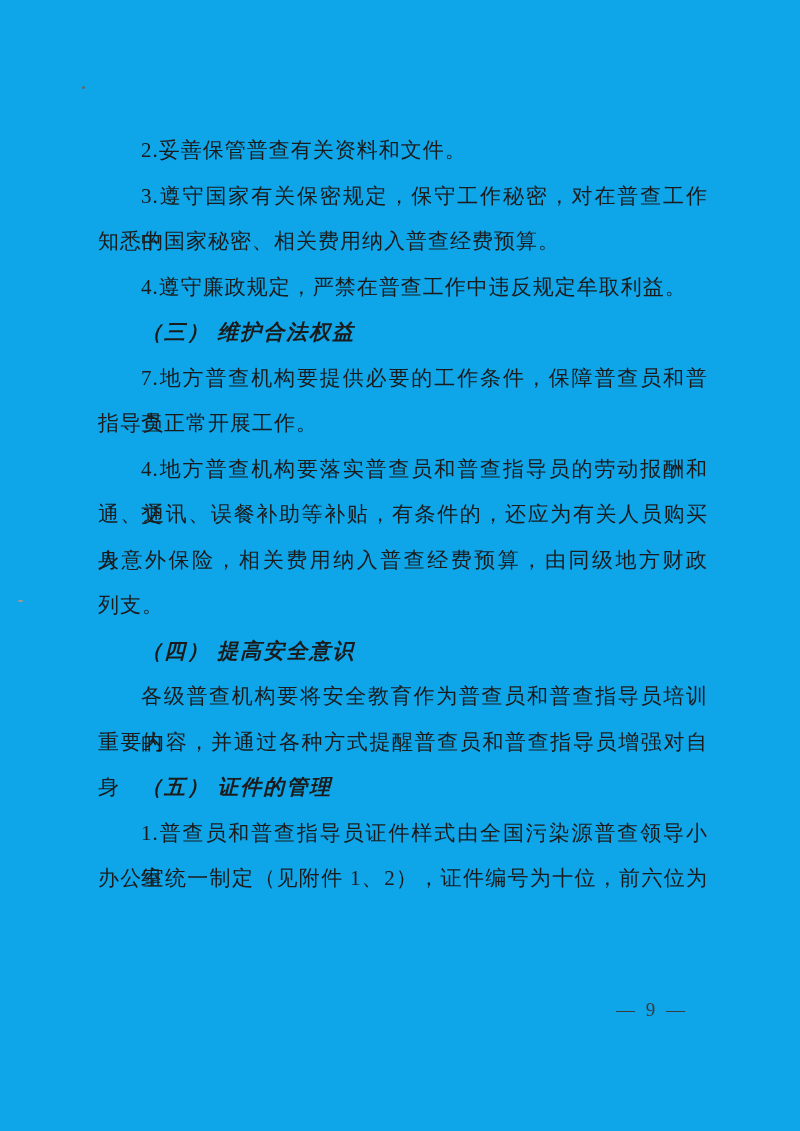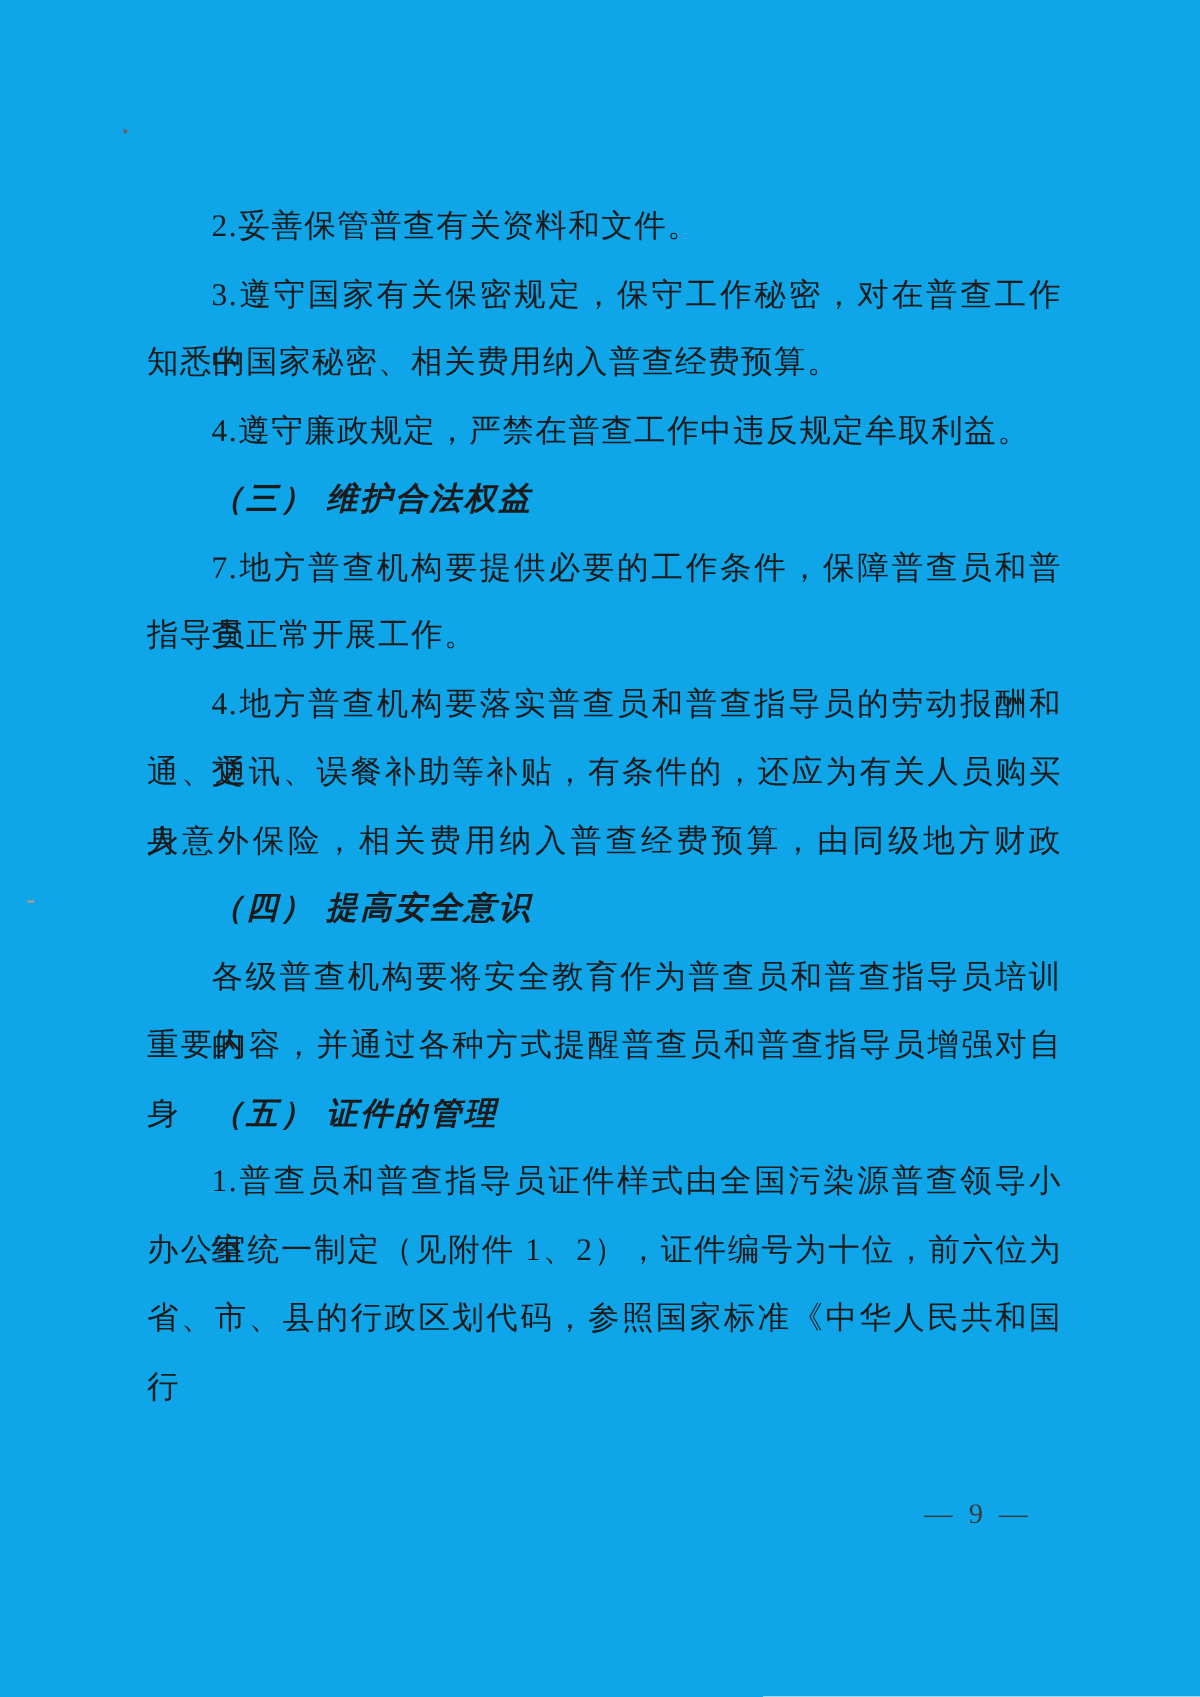--- a/index.html
+++ b/index.html
@@ -85,23 +85,23 @@
       <div class="line indent">2.妥善保管普查有关资料和文件。</div>
       <div class="line indent justify">3.遵守国家有关保密规定，保守工作秘密，对在普查工作中</div>
       <div class="line">知悉的国家秘密、相关费用纳入普查经费预算。</div>
       <div class="line indent">4.遵守廉政规定，严禁在普查工作中违反规定牟取利益。</div>
       <div class="line heading indent">（三） 维护合法权益</div>
       <div class="line indent justify">7.地方普查机构要提供必要的工作条件，保障普查员和普查</div>
       <div class="line">指导员正常开展工作。</div>
       <div class="line indent justify">4.地方普查机构要落实普查员和普查指导员的劳动报酬和交</div>
       <div class="line justify">通、通讯、误餐补助等补贴，有条件的，还应为有关人员购买人</div>
       <div class="line justify">身意外保险，相关费用纳入普查经费预算，由同级地方财政</div>
+      <div class="line">列支。</div>
       <div class="line heading indent">（四） 提高安全意识</div>
       <div class="line indent justify">各级普查机构要将安全教育作为普查员和普查指导员培训的</div>
       <div class="line justify">重要内容，并通过各种方式提醒普查员和普查指导员增强对自身</div>
       <div class="line heading indent">（五） 证件的管理</div>
       <div class="line indent justify">1.普查员和普查指导员证件样式由全国污染源普查领导小组</div>
       <div class="line justify">办公室统一制定（见附件 1、2），证件编号为十位，前六位为</div>
-      <div class="line justify">省、市、县的行政区划代码，参照国家标准《中华人民共和国行</div>
     </div>
 
   <div class="page-number">— 9 —</div>
 </div>
 
 </body></html>

